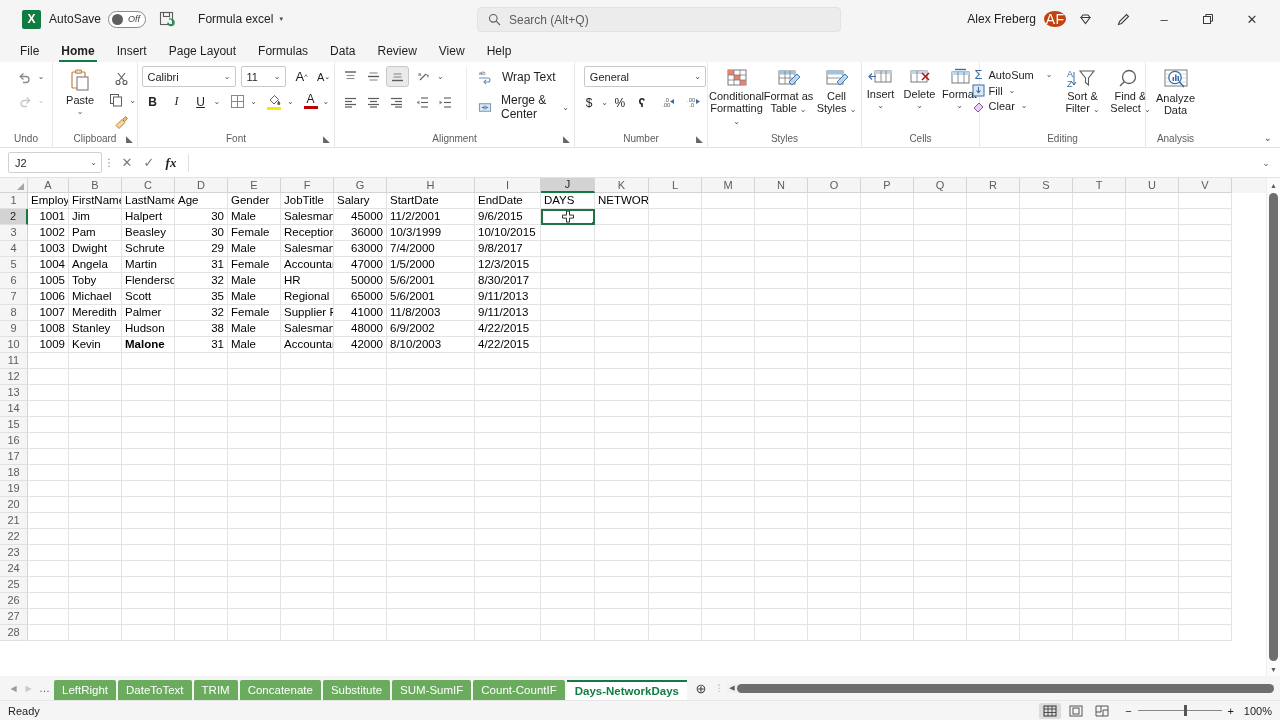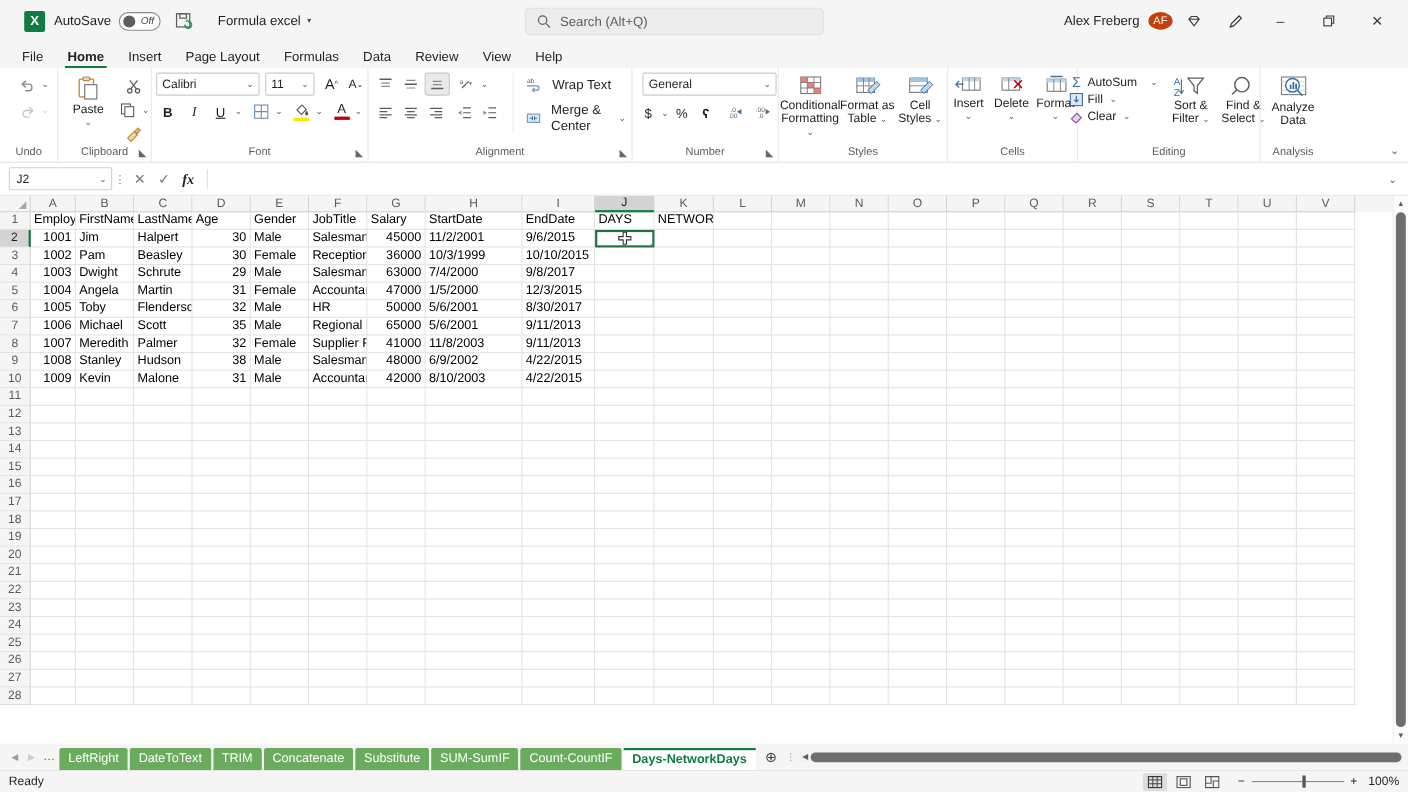--- a/index.html
+++ b/index.html
@@ -17,26 +17,26 @@
   .titlebar { height:38px; display:flex; align-items:center; background:#f5f5f5; padding:0 6px; flex:0 0 38px; position:relative; }
   .xl-logo { width:19px; height:19px; margin:0 8px 0 16px; background:#107c41; border-radius:2px; position:relative; }
   .xl-logo:after { content:"X"; position:absolute; inset:0; color:#fff; font-size:12px; font-weight:bold; text-align:center; line-height:19px; }
   .autosave-label { font-size:12px; color:#1f1f1f; margin-right:7px; }
   .toggle { width:38px; height:17px; border-radius:9px; background:#fff; border:1px solid #8a8a8a; position:relative; display:flex; align-items:center;font-style:italic; }
   .toggle .knob { width:11px; height:11px; border-radius:50%; background:#5e5e5e; margin-left:3px; }
   .toggle .off { position:absolute; right:5px; font-size:9px; color:#444; }
   .save-icon { width:22px; height:22px; margin-left:10px; position:relative; display:flex; align-items:center; justify-content:center; }
   .filename { margin-left:20px; font-size:12px; color:#1f1f1f; display:flex; align-items:center; gap:6px;}
   .caret { font-size:7px; color:#444; }
-  .searchbox { position:absolute; left:477px; top:7px; width:272px; height:25px; background:#ececec; border:1px solid #e2e2e2;
+  .searchbox { position:absolute; left:477px; top:7px; width:364px; height:25px; background:#ececec; border:1px solid #e2e2e2;
                border-radius:4px; display:flex; align-items:center; padding-left:10px; gap:8px; }
   .searchbox .ph { font-size:12px; color:#5c5c5c; }
   .tb-right { margin-left:auto; display:flex; align-items:center; gap:0; }
   .username { font-size:12px; color:#1f1f1f; margin-right:8px; }
-  .avatar { width:22px; height:16px; border-radius:50%; background:#c2410c; color:#fff; font-size:10px;
+  .avatar { width:22px; height:16px; border-radius:50%; background:#c2410c; color:#fff; font-size:14px;
             display:flex; align-items:center; justify-content:center; letter-spacing:.3px; }
   .tb-btn { width:38px; height:32px; display:flex; align-items:center; justify-content:center; color:#3b3b3b; }
   .win-btn { width:44px; height:32px; display:flex; align-items:center; justify-content:center; color:#3b3b3b; font-size:13px;}
 
   
   .ribbon-tabs { height:24px; display:flex; align-items:flex-end; background:#f5f5f5; padding-left:10px; gap:2px; flex:0 0 24px; position:relative;}
   .rtab { font-size:12px; padding:2px 10px 4px 10px; color:#1f1f1f; position:relative; white-space:nowrap;}
   .rtab.active { font-weight:bold; }
   .rtab.active:after { content:""; position:absolute; left:8px; right:8px; bottom:0; height:2px; background:#107c41; }
   .tabs-right { margin-left:auto; display:flex; align-items:center; gap:8px; padding-right:10px; padding-bottom:1px;}
@@ -885,21 +885,21 @@
           <div class="cell" style="width: 53px; flex: 0 0 53px;"></div>
           <div class="cell" style="width: 53px; flex: 0 0 53px;"></div>
           <div class="cell" style="width: 53px; flex: 0 0 53px;"></div>
           <div class="cell" style="width: 53px; flex: 0 0 53px;"></div>
           <div class="cell" style="width: 53px; flex: 0 0 53px;"></div>
         </div>
         <div class="row">
           <div class="rh">10</div>
           <div class="cell num" style="width: 41px; flex: 0 0 41px;">1009</div>
           <div class="cell" style="width: 53px; flex: 0 0 53px;">Kevin</div>
-          <div class="cell" style="width: 53px; flex: 0 0 53px;">Malone</div>
+          <div class="cell" style="width: 53px; flex: 0 0 53px; font-weight: bold;">Malone</div>
           <div class="cell num" style="width: 53px; flex: 0 0 53px;">31</div>
           <div class="cell" style="width: 53px; flex: 0 0 53px;">Male</div>
           <div class="cell" style="width: 53px; flex: 0 0 53px;">Accountant</div>
           <div class="cell num" style="width: 53px; flex: 0 0 53px;">42000</div>
           <div class="cell" style="width: 88px; flex: 0 0 88px;">8/10/2003</div>
           <div class="cell" style="width: 66px; flex: 0 0 66px;">4/22/2015</div>
           <div class="cell" style="width: 54px; flex: 0 0 54px;"></div>
           <div class="cell" style="width: 54px; flex: 0 0 54px;"></div>
           <div class="cell" style="width: 53px; flex: 0 0 53px;"></div>
           <div class="cell" style="width: 53px; flex: 0 0 53px;"></div>

